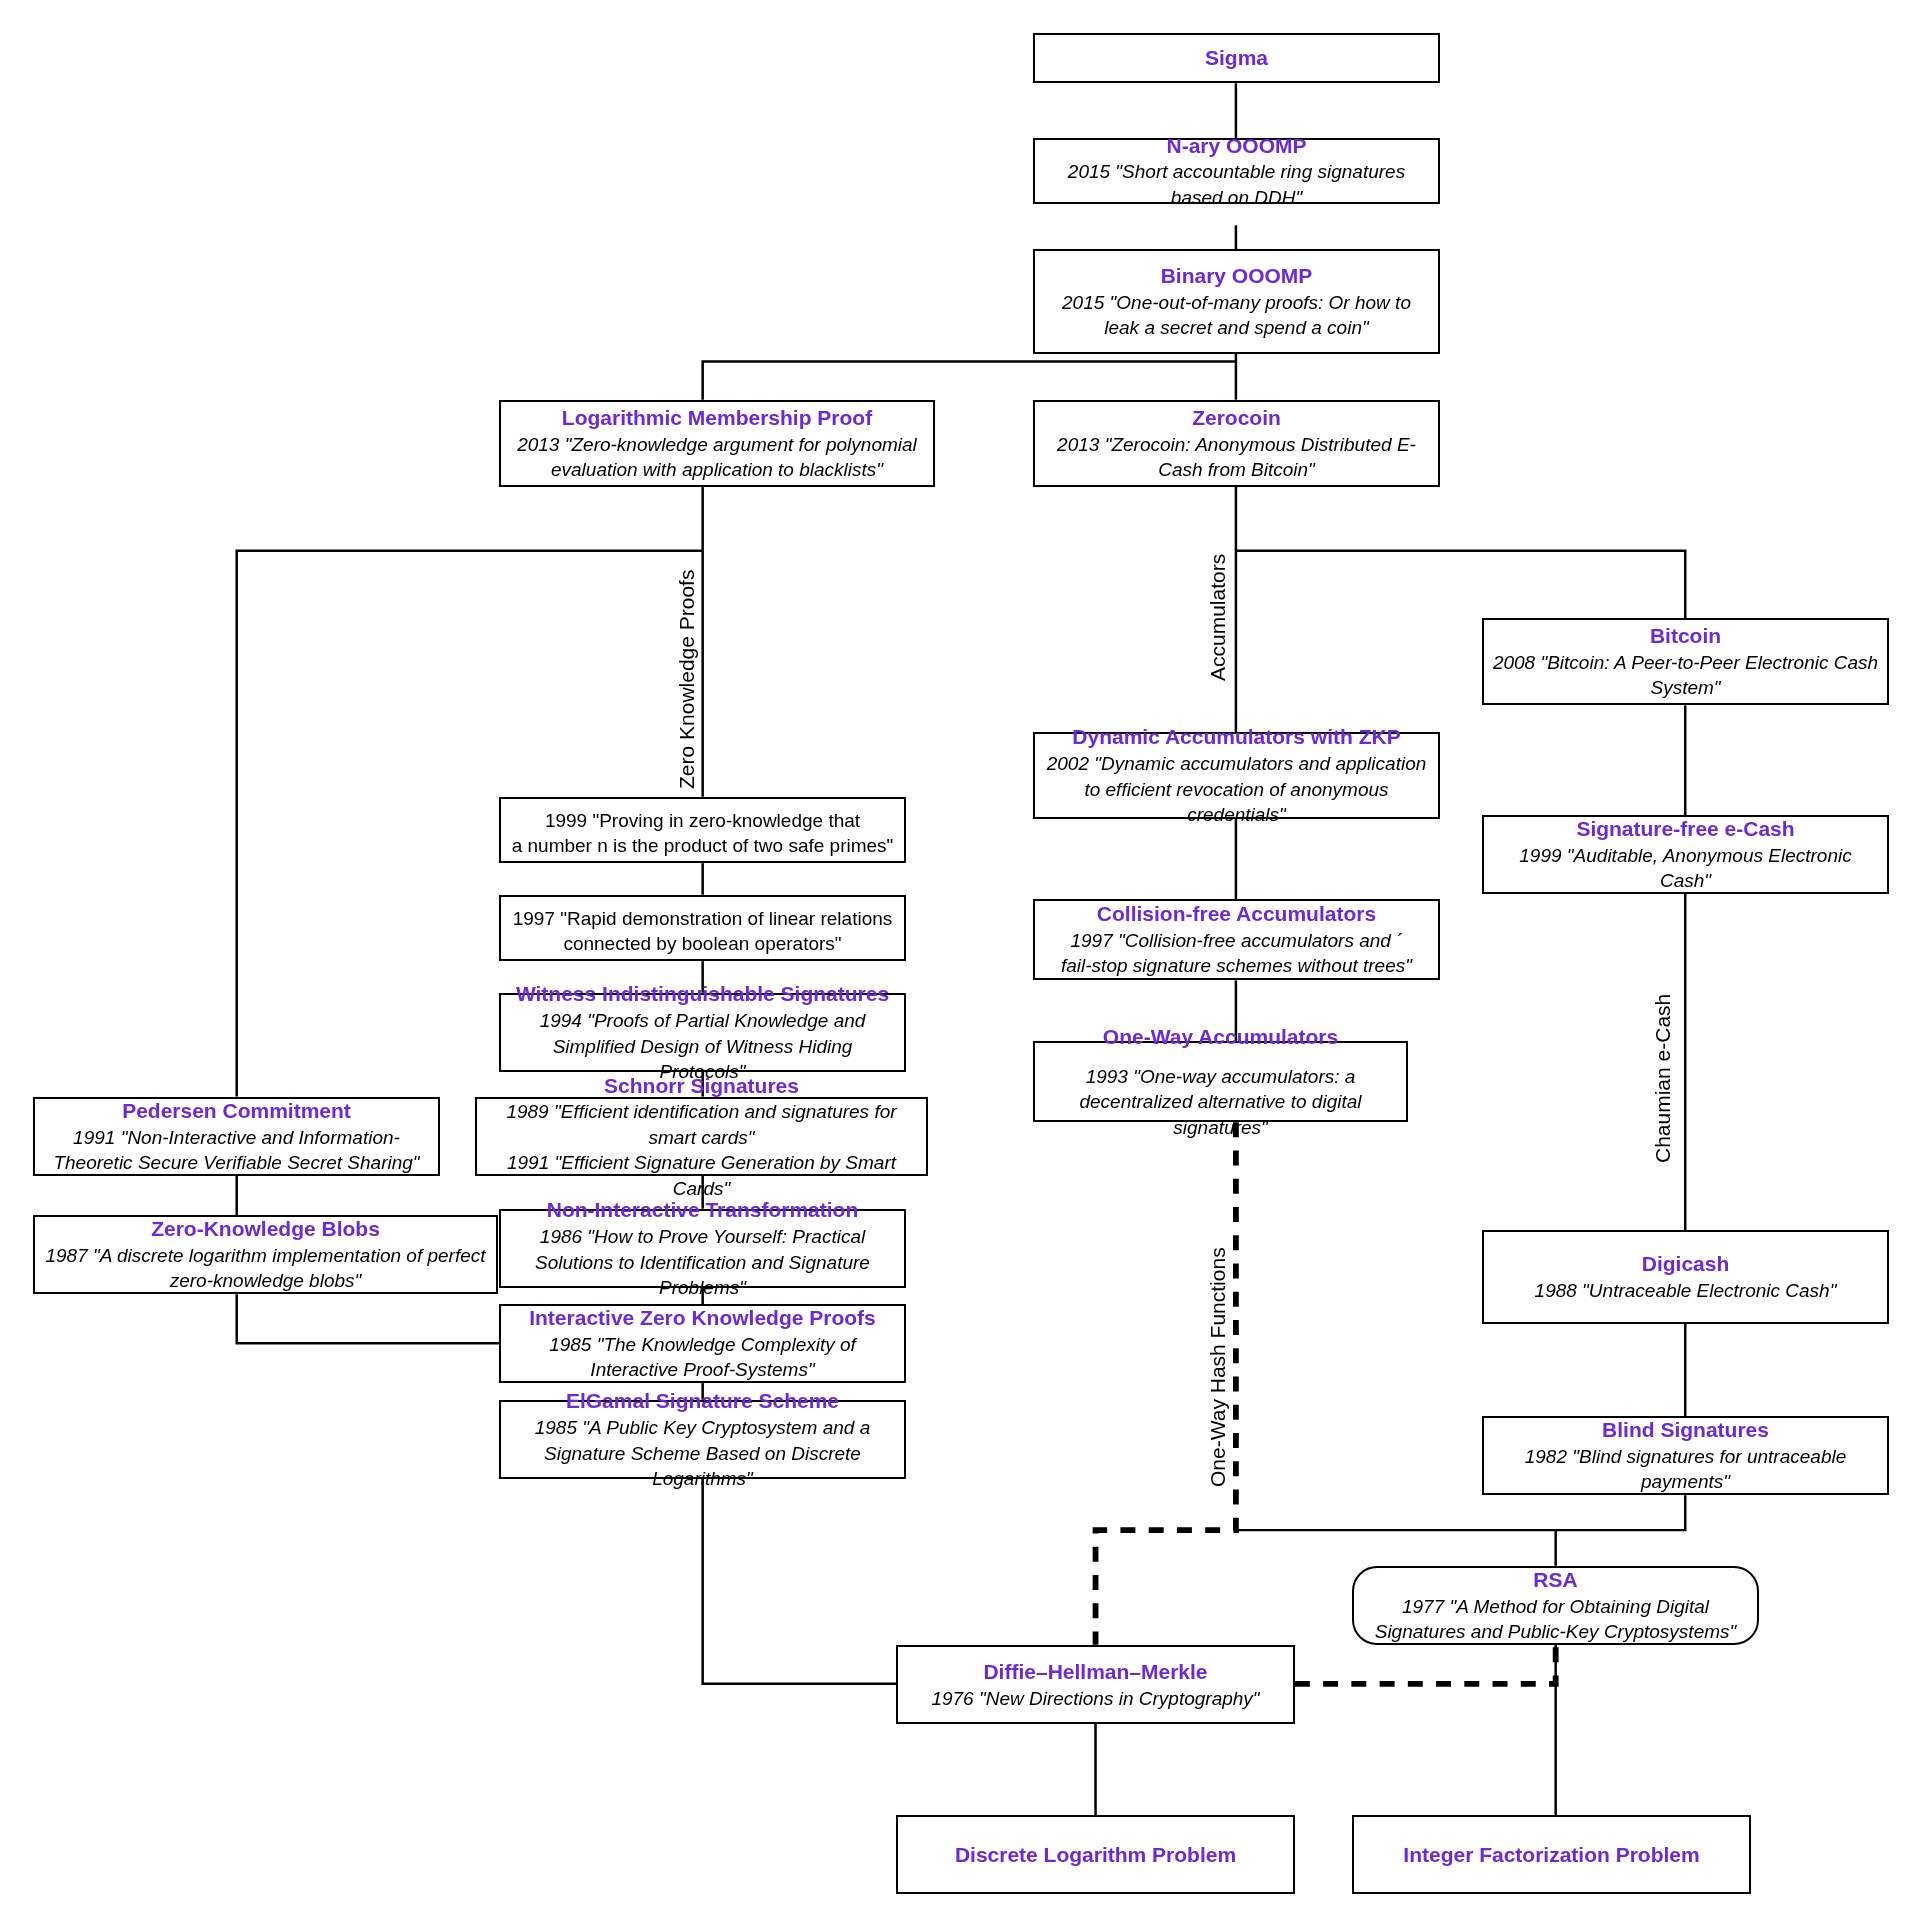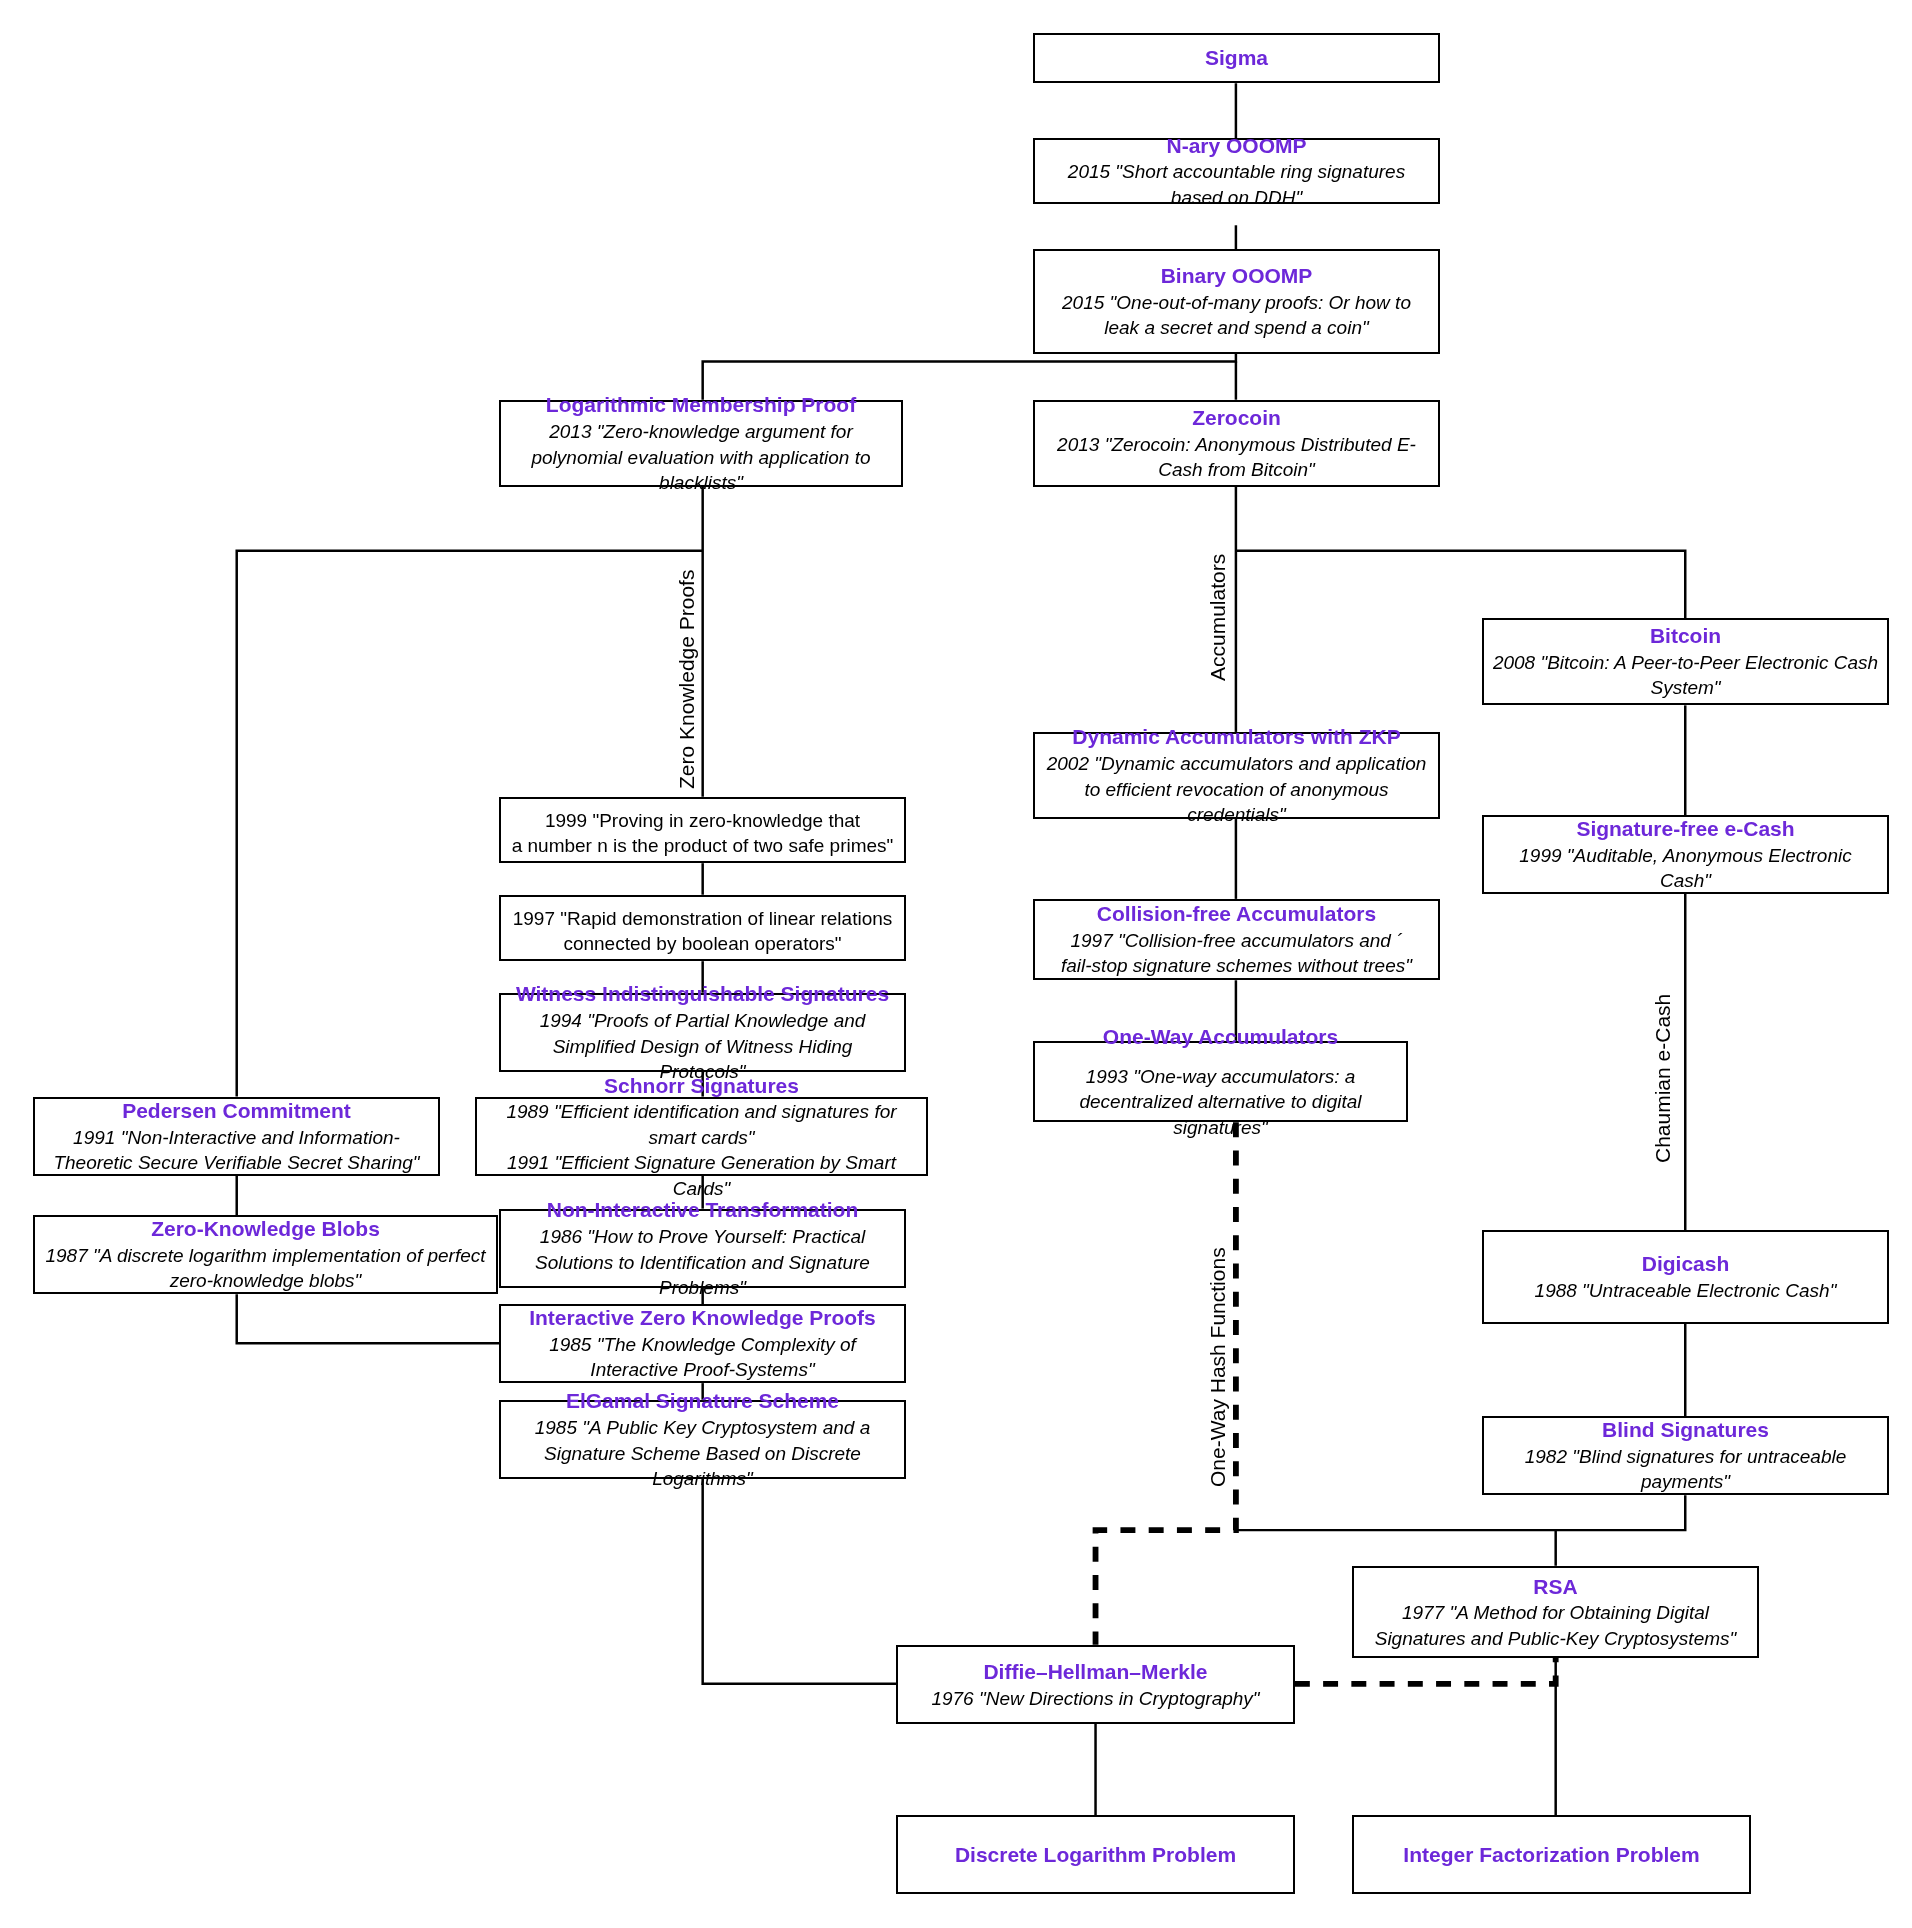--- a/index.html
+++ b/index.html
@@ -81,21 +81,21 @@
         <div class="title">Sigma</div>
       </div>
       <div class="node" style="left: 1033px; top: 138px; width: 407px; height: 66px; border-color: rgb(0, 0, 0);">
         <div class="title">N-ary OOOMP</div>
         <div class="cite" style="white-space: pre-line;">2015 "Short accountable ring signatures based on DDH"</div>
       </div>
       <div class="node" style="left: 1033px; top: 249px; width: 407px; height: 105px; border-color: rgb(0, 0, 0);">
         <div class="title">Binary OOOMP</div>
         <div class="cite" style="white-space: pre-line;">2015 "One-out-of-many proofs: Or how to leak a secret and spend a coin"</div>
       </div>
-      <div class="node" style="left: 499px; top: 400px; width: 404px; height: 87px; border-color: rgb(0, 0, 0);">
+      <div class="node" style="left: 499px; top: 400px; width: 436px; height: 87px; border-color: rgb(0, 0, 0);">
         <div class="title">Logarithmic Membership Proof</div>
         <div class="cite" style="white-space: pre-line;">2013 "Zero-knowledge argument for polynomial evaluation with application to blacklists"</div>
       </div>
       <div class="node" style="left: 1033px; top: 400px; width: 407px; height: 87px; border-color: rgb(0, 0, 0);">
         <div class="title">Zerocoin</div>
         <div class="cite" style="white-space: pre-line;">2013 "Zerocoin: Anonymous Distributed E-Cash from Bitcoin"</div>
       </div>
       <div class="node" style="left: 1482px; top: 618px; width: 407px; height: 87px; border-color: rgb(0, 0, 0);">
         <div class="title">Bitcoin</div>
         <div class="cite" style="white-space: pre-line;">2008 "Bitcoin: A Peer-to-Peer Electronic Cash System"</div>
@@ -155,21 +155,21 @@
         <div class="cite" style="white-space: pre-line;">1985 "The Knowledge Complexity of Interactive Proof-Systems"</div>
       </div>
       <div class="node" style="left: 499px; top: 1400px; width: 407px; height: 79px; border-color: rgb(0, 0, 0);">
         <div class="title">ElGamal Signature Scheme</div>
         <div class="cite" style="white-space: pre-line;">1985 "A Public Key Cryptosystem and a Signature Scheme Based on Discrete Logarithms"</div>
       </div>
       <div class="node" style="left: 1482px; top: 1416px; width: 407px; height: 79px; border-color: rgb(0, 0, 0);">
         <div class="title">Blind Signatures</div>
         <div class="cite" style="white-space: pre-line;">1982 "Blind signatures for untraceable payments"</div>
       </div>
-      <div class="node" style="left: 1352px; top: 1566px; width: 407px; height: 92px; border-color: rgb(0, 0, 0);">
+      <div class="node" style="left: 1352px; top: 1566px; width: 407px; height: 79px; border-color: rgb(0, 0, 0); border-radius: 25px;">
         <div class="title">RSA</div>
         <div class="cite" style="white-space: pre-line;">1977 "A Method for Obtaining Digital Signatures and Public-Key Cryptosystems"</div>
       </div>
       <div class="node" style="left: 896px; top: 1645px; width: 399px; height: 79px; border-color: rgb(0, 0, 0);">
         <div class="title">Diffie–Hellman–Merkle</div>
         <div class="cite" style="white-space: pre-line;">1976 "New Directions in Cryptography"</div>
       </div>
       <div class="node" style="left: 896px; top: 1815px; width: 399px; height: 79px; border-color: rgb(0, 0, 0);">
         <div class="title">Discrete Logarithm Problem</div>
       </div>

